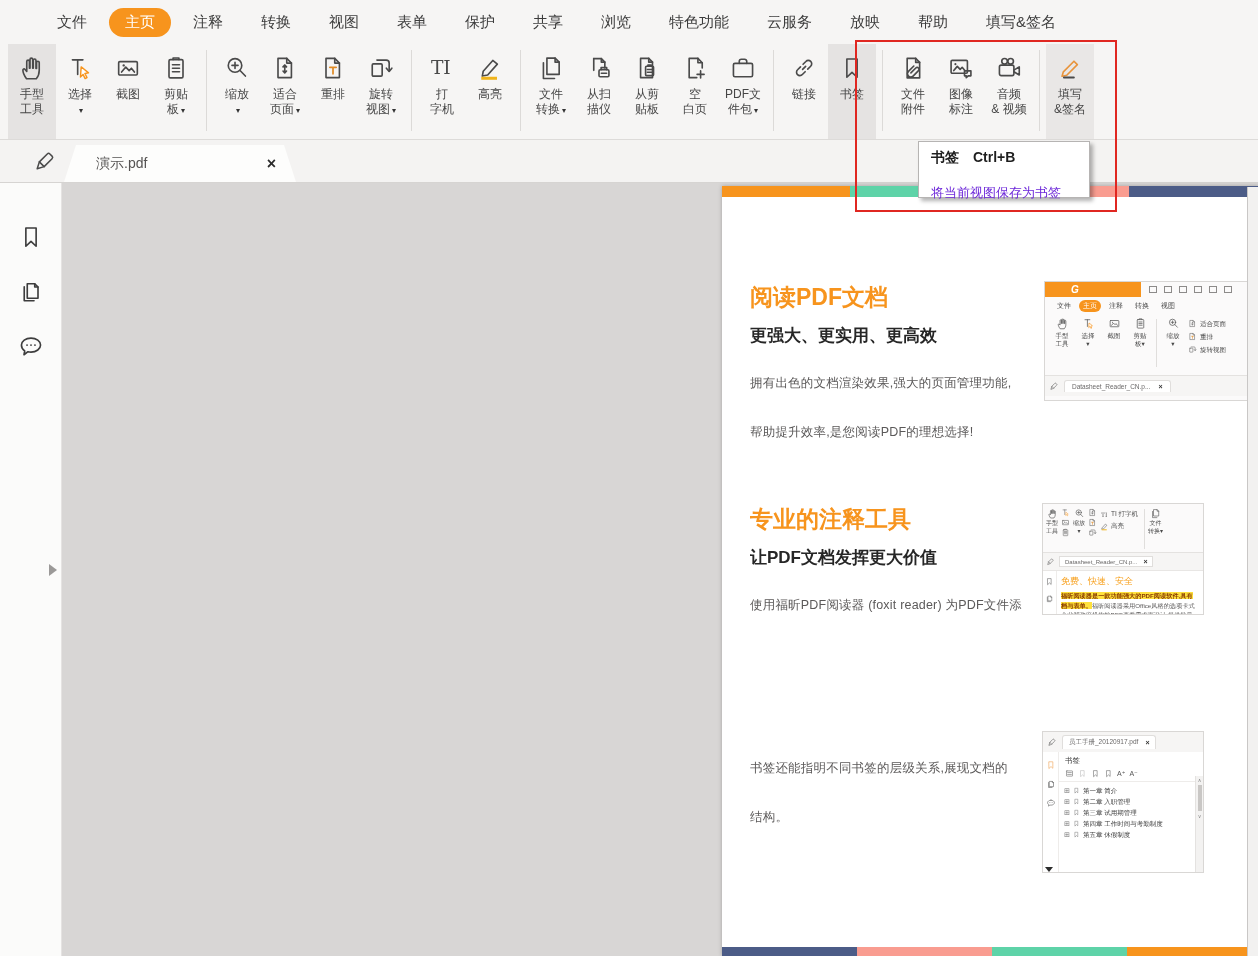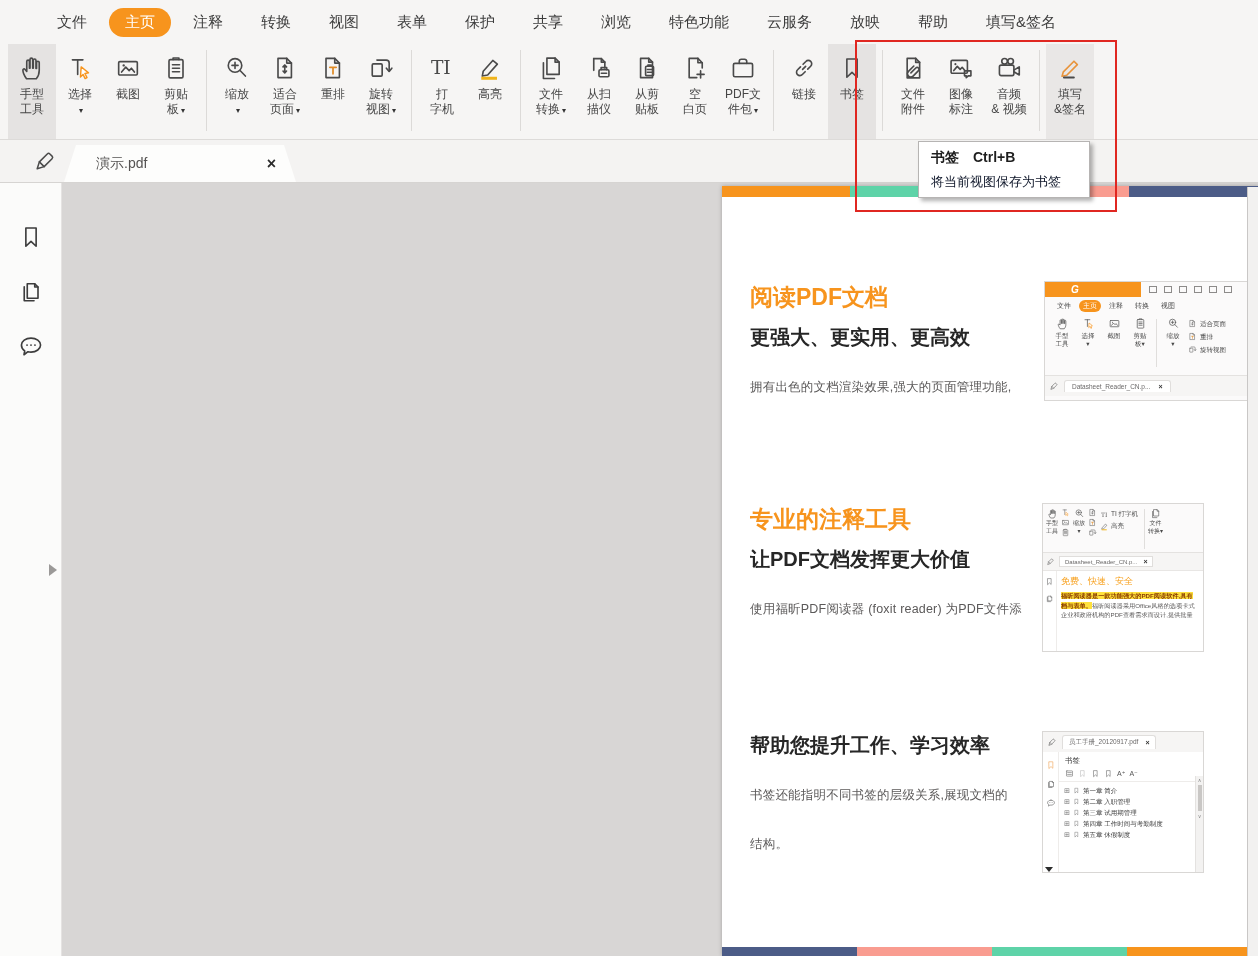--- a/index.html
+++ b/index.html
@@ -44,21 +44,21 @@
   .expander { position:absolute; left:-13px; top:381px; width:0; height:0;
               border-left:8px solid #9b9998; border-top:6px solid transparent; border-bottom:6px solid transparent; }
   .scrollstrip { position:absolute; right:0; top:4px; bottom:0; width:11px; background:#f2f1f0; border-left:1px solid #c9c7c6; }
 
   
   .page { position:absolute; left:660px; top:3px; width:537px; height:770px; background:#fff; box-shadow:0 0 4px rgba(0,0,0,.25); overflow:hidden; }
   .stripes { display:flex; height:11px; width:100%; }
   .stripes.bottom { position:absolute; bottom:0; left:0; height:9px; }
   .sec { position:absolute; left:28px; width:300px; overflow:hidden; }
   .sec-h { font-size:23px; font-weight:bold; color:#f7941d; margin-bottom:11px; }
-  .sec-sub { font-size:20px; font-weight:bold; color:#262626; margin-bottom:15px; }
+  .sec-sub { font-size:17px; font-weight:bold; color:#262626; margin-bottom:15px; }
   .sec-b { font-size:12.5px; line-height:25px; color:#5b5959; letter-spacing:.2px; white-space:nowrap;margin-top:24px; }
 
   
   .thumb { position:absolute; background:#fbfafa; border:1px solid #d9d7d5; overflow:hidden; }
   .mi { color:#585858; }
   .t1 { left:322px; top:95px; width:216px; height:120px; }
   .t1-title { height:15px; display:flex; }
   .t1-logo { width:96px; background:#f7941d; color:#fff; font-weight:bold; font-style:italic; font-size:10px; line-height:15px; padding-left:26px; }
   .t1-ticons { flex:1; display:flex; align-items:center; gap:7px; padding-left:8px; }
   .t1-ticons i { width:8px; height:7px; border:1px solid #8d8b8a; display:block; }
@@ -70,21 +70,21 @@
   .t1-tool svg { width:13px; height:13px; margin-bottom:2px; }
   .t1-vsep { width:1px; height:48px; background:#e0dedc; margin:2px 3px; }
   .t1-side { font-size:6.5px; color:#4a4a4a; line-height:13px; padding-left:2px; }
   .t1-side .row { display:flex; align-items:center; gap:3px; white-space:nowrap; }
   .t1-side svg { width:9px; height:9px; }
   .t1-tab { height:20px; background:#f6f5f4; display:flex; align-items:center; padding-left:4px; gap:5px; }
   .t1-tab svg { width:10px; height:10px; }
   .t1-tabbox { background:#fff; border:1px solid #e0dedc; border-bottom:none; font-size:6.5px; color:#6a6868; padding:2px 7px; display:flex; gap:8px; align-items:center; border-radius:3px 3px 0 0; }
   .t1-x { color:#333; font-weight:bold; font-size:7px; }
 
-  .t2 { left:320px; top:317px; width:162px; height:149px; }
+  .t2 { left:320px; top:317px; width:162px; height:112px; }
   .t2-tools { display:flex; padding:4px 2px 2px 3px; border-bottom:1px solid #e4e2e0; }
   .t2-grp { display:flex; flex-direction:column; align-items:center; font-size:6px; line-height:7.5px; color:#4a4a4a; margin-right:3px; text-align:center; }
   .t2-grp svg { width:11px; height:11px; margin-bottom:1px; }
   .t2-col { display:flex; flex-direction:column; gap:1px; margin-right:3px; }
   .t2-col svg { width:9px; height:9px; }
   .t2-rows { font-size:6.5px; color:#4a4a4a; line-height:12px; margin-right:3px; white-space:nowrap; }
   .t2-rows .rw { display:flex; align-items:center; gap:2px; }
   .t2-rows svg { width:9px; height:9px; }
   .t2-vsep { width:1px; height:40px; background:#e0dedc; margin:1px 3px; }
   .t2-tab { height:18px; background:#f6f5f4; display:flex; align-items:center; padding-left:3px; gap:4px; border-bottom:1px solid #e8e6e4; }
@@ -118,21 +118,21 @@
   .t3-plus { font-size:7px; color:#777; flex:none; }
   .t3-scroll { position:absolute; right:0; top:24px; bottom:0; width:8px; background:#f3f2f1; border-left:1px solid #e4e2e0; font-size:5px; color:#888; text-align:center; line-height:8px; }
   .t3-thumbbar { background:#c9c7c5; width:4px; height:26px; margin:1px auto; }
 
   
   .redbox { position:absolute; left:855px; top:40px; width:262px; height:172px; border:2px solid #e02721; z-index:60; pointer-events:none; }
   .tooltip { position:absolute; left:918px; top:141px; width:172px; height:57px; background:#fff; border:1px solid #b6b4b3;
              box-shadow:3px 3px 4px rgba(0,0,0,.3); z-index:50; padding:7px 0 0 12px; }
   .tt-title { font-size:14px; font-weight:bold; color:#1e1e1e; }
   .tt-key { margin-left:14px; }
-  .tt-desc { font-size:13px; color:#0f172a; margin-top:6px; }
+  .tt-desc { font-size:13px; color:#6d28d9; margin-top:17px; }
 </style>
 </head>
 <body>
 
 <svg width="0" height="0" style="position:absolute">
   <defs>
     <symbol id="sym-hand" viewBox="0 0 24 24">
         <path class="sym" d="M7.3 21.2C5.6 19 4.2 16.2 4.2 13.8c0-.9 1.1-1.3 1.7-.7l1.6 1.8V6.4c0-.7.5-1.2 1.2-1.2.6 0 1.1.5 1.1 1.2v5.8h.5V4.7c0-.7.5-1.2 1.1-1.2.7 0 1.2.5 1.2 1.2v7.5h.5V5.5c0-.7.5-1.2 1.1-1.2.7 0 1.2.5 1.2 1.2v6.9h.5V7.3c0-.6.5-1.1 1.1-1.1.7 0 1.2.5 1.2 1.1v6.6c0 3-1 5.6-2.5 7.3z"></path>
       </symbol>
     <symbol id="sym-select" viewBox="0 0 24 24">
@@ -551,20 +551,21 @@
         <div style="width:128px;background:#f7941d"></div>
         <div style="width:240px;background:#5ed3a8"></div>
         <div style="width:39px;background:#f99c90"></div>
         <div style="width:130px;background:#4c5c87"></div>
       </div>
 
       <div class="sec" style="top:96px">
         <div class="sec-h">阅读PDF文档</div>
         <div class="sec-sub">更强大、更实用、更高效</div>
         <div class="sec-b">拥有出色的文档渲染效果,强大的页面管理功能,</div>
+        <div class="sec-b">帮助提升效率,是您阅读PDF的理想选择!</div>
       </div>
 
       <div class="thumb t1">
         <div class="t1-title">
           <div class="t1-logo"><span>G</span></div>
           <div class="t1-ticons">
               <i></i>
               <i></i>
               <i></i>
               <i></i>
@@ -736,21 +737,20 @@
           <div class="t2-content">
             <div class="t2-head">免费、快速、安全</div>
             <div class="t2-line"><span class="t2-hl">福昕阅读器是一款功能强大的PDF阅读软件,具有</span></div>
             <div class="t2-line"><span class="t2-hl">档与表单。</span><span>福昕阅读器采用Office风格的选项卡式</span></div>
             <div class="t2-line"><span>企业和政府机构的PDF查看需求而设计,提供批量</span></div>
           </div>
         </div>
       </div>
 
       <div class="sec" style="top:546px">
-        <div class="sec-sub">帮助您提升工作、学习效率</div>
         <div class="sec-b">书签还能指明不同书签的层级关系,展现文档的</div>
         <div class="sec-b">结构。</div>
       </div>
 
       <div class="thumb t3">
         <div class="t3-tab">
           <svg viewBox="0 0 24 24" class="mi">
               <use href="#sym-pencil"></use>
             </svg>
           <span class="t3-tabbox">

